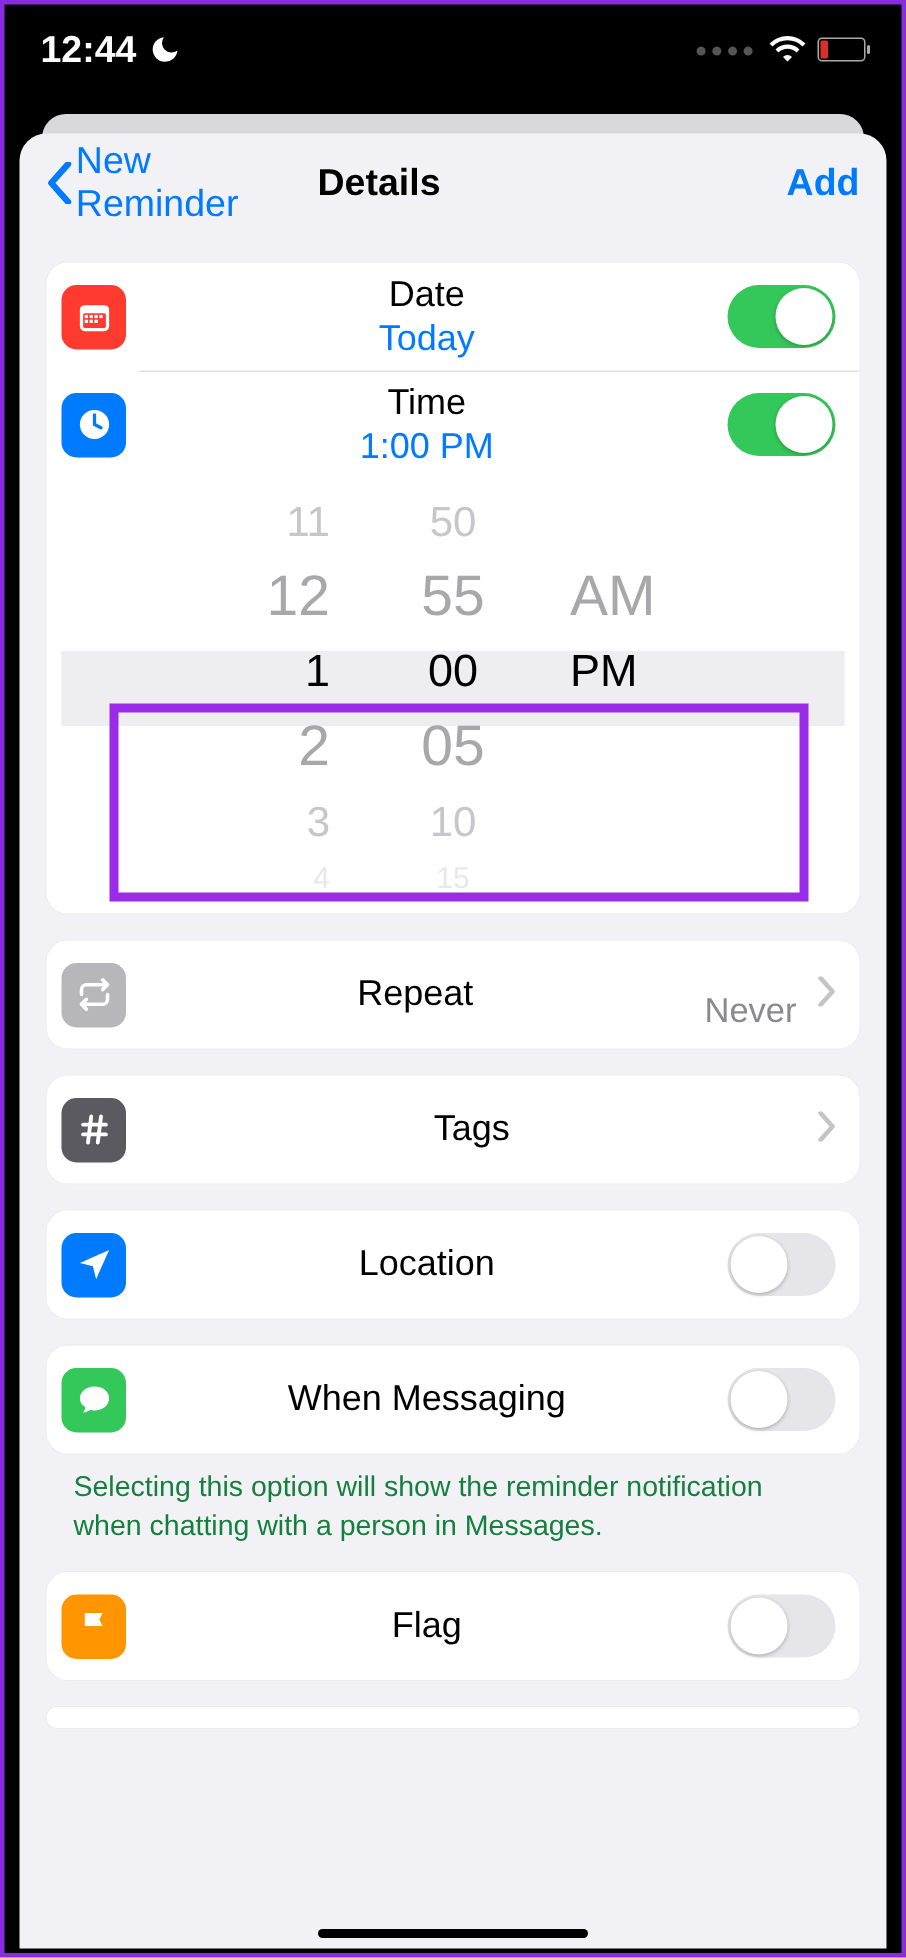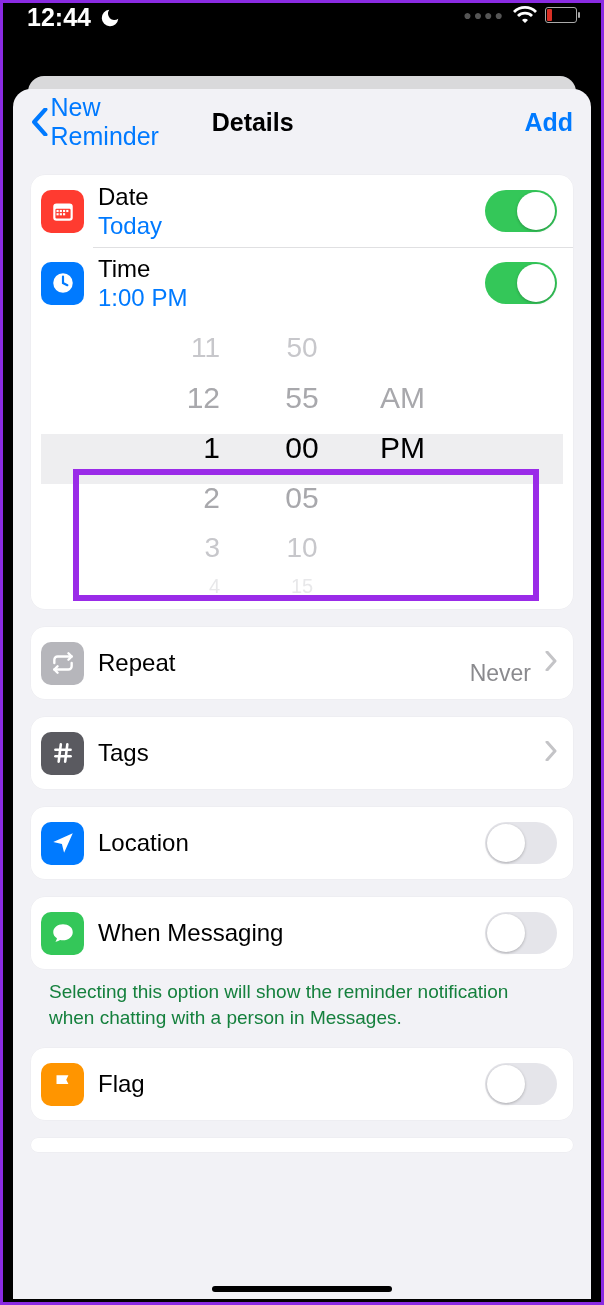--- a/index.html
+++ b/index.html
@@ -2,21 +2,21 @@
 <html><head>
 <meta charset="utf-8">
 <style>
   * { box-sizing: border-box; margin: 0; padding: 0; }
   html, body { width: 604px; height: 1305px; font-family: -apple-system, "Helvetica Neue", Arial, sans-serif; }
   body { background: #8a2be2; padding: 3px; position: relative; }
 
   .phone { background: #000; width: 100%; height: 100%; border-radius: 0; overflow: hidden; position: relative; }
 
   
-  .statusbar { height: 60px; display: flex; align-items: flex-start; justify-content: space-between; padding: 0 24px; color: #fff; }
+  .statusbar { height: 60px; display: flex; align-items: center; justify-content: space-between; padding: 0 24px; color: #fff; }
   .statusbar .left { display: flex; align-items: center; gap: 8px; font-size: 25px; font-weight: 600; }
   .statusbar .right { display: flex; align-items: center; gap: 8px; }
   .moon { width: 22px; height: 22px; }
   .dots { color: #555; letter-spacing: 2px; font-size: 14px; }
   .wifi { width: 24px; height: 24px; }
   .battery { width: 32px; height: 16px; border: 1.5px solid #aaa; border-radius: 3px; position: relative; }
   .battery::after { content:""; position:absolute; right:-4px; top:4px; width:2px; height:6px; background:#aaa; border-radius:1px;}
   .battery .fill { position:absolute; left:1px; top:1px; bottom:1px; width:18%; background:#d93025; border-radius:1px;}
 
   
@@ -28,21 +28,21 @@
   .nav .back { display:flex; align-items:center; gap:2px; color:#007aff; font-size:25px; font-weight:400; flex:1;}
   .nav .back svg { width:18px; height:28px; }
   .nav .title { flex:1; text-align:left; font-size:25px; font-weight:600; color:#000;}
   .nav .action { flex:1; text-align:right; color:#007aff; font-size:25px; font-weight:600;}
 
   .content { padding: 0 18px 40px 18px; position:relative; }
 
   .group { background:#fff; border-radius:14px; overflow:hidden; margin-top:18px; box-shadow: 0 0 0 0.5px rgba(0,0,0,0.03); }
   .group:first-child { margin-top: 20px; }
 
-  .row { display:flex; align-items:center; min-height:72px; padding: 4px 16px 4px 10px; gap:14px; position:relative;}
+  .row { display:flex; align-items:center; min-height:72px; padding: 4px 16px 4px 10px; gap:14px; position:relative;text-align:center;}
   .row + .row::before { content:""; position:absolute; top:0; left:62px; right:0; height:1px; background:#e0e0e2;}
   .icon-box { width:43px; height:43px; border-radius:10px; display:flex; align-items:center; justify-content:center; flex:none;}
   .icon-box svg { width:26px; height:26px; }
   .row-body { flex:1; display:flex; flex-direction:column; justify-content:center; }
   .row-label { font-size:24px; color:#000; font-weight:400;}
   .row-sub { font-size:24px; color:#007aff; margin-top:1px;}
   .row-value { font-size:23px; color:#8a8a8e;margin-top:20px; }
   .chevron { color:#c4c4c7; flex:none; }
   .chevron svg{ width:12px; height:20px;}
 
@@ -57,21 +57,21 @@
   .picker-highlight-box { position:absolute; left:42px; right:34px; top:294px; bottom:8px; border:6px solid #9a2be8; pointer-events:none; z-index:5;}
   .picker-wrap { position:relative; height:280px; overflow:hidden; margin:0 10px 10px 10px;}
   .picker-band { position:absolute; left:-10px; right:-10px; top:50%; transform:translateY(-50%); height:50px; background:#eeeef0; border-radius:10px;}
   .picker-cols { position:relative; display:flex; justify-content:center; gap:48px; height:100%;}
   .picker-col { display:flex; flex-direction:column; align-items:center; justify-content:flex-end; gap:0; }
   .picker-col.hours { align-items:flex-end; padding-right:4px; min-width:60px;}
   .picker-col.mins { align-items:center; min-width:60px;}
   .picker-col.ampm { align-items:flex-start; min-width:60px;}
   .pval { height:50px; line-height:50px; font-size:30px; color:#b9b9bd; }
   .pval.sel { color:#000; }
-  .pval.l1 { color:#a8a8ac; font-size:30px;}
+  .pval.l1 { color:#a8a8ac; font-size:38px;}
   .pval.l2 { color:#c7c7cb; font-size:28px;}
   .pval.l4 { color:#e8e8ea; font-size:20px; height:26px; line-height:26px;}
 
   .footer-text { font-size:19px; color:#15803d; padding: 10px 18px 0 18px; line-height:1.35;}
 
   .home-indicator { position:absolute; bottom:10px; left:50%; transform:translateX(-50%); width:180px; height:6px; background:#000; border-radius:3px; z-index:20;}
 
   
   .ic-red { background:#ff3b30;}
   .ic-blue { background:#007aff;}

